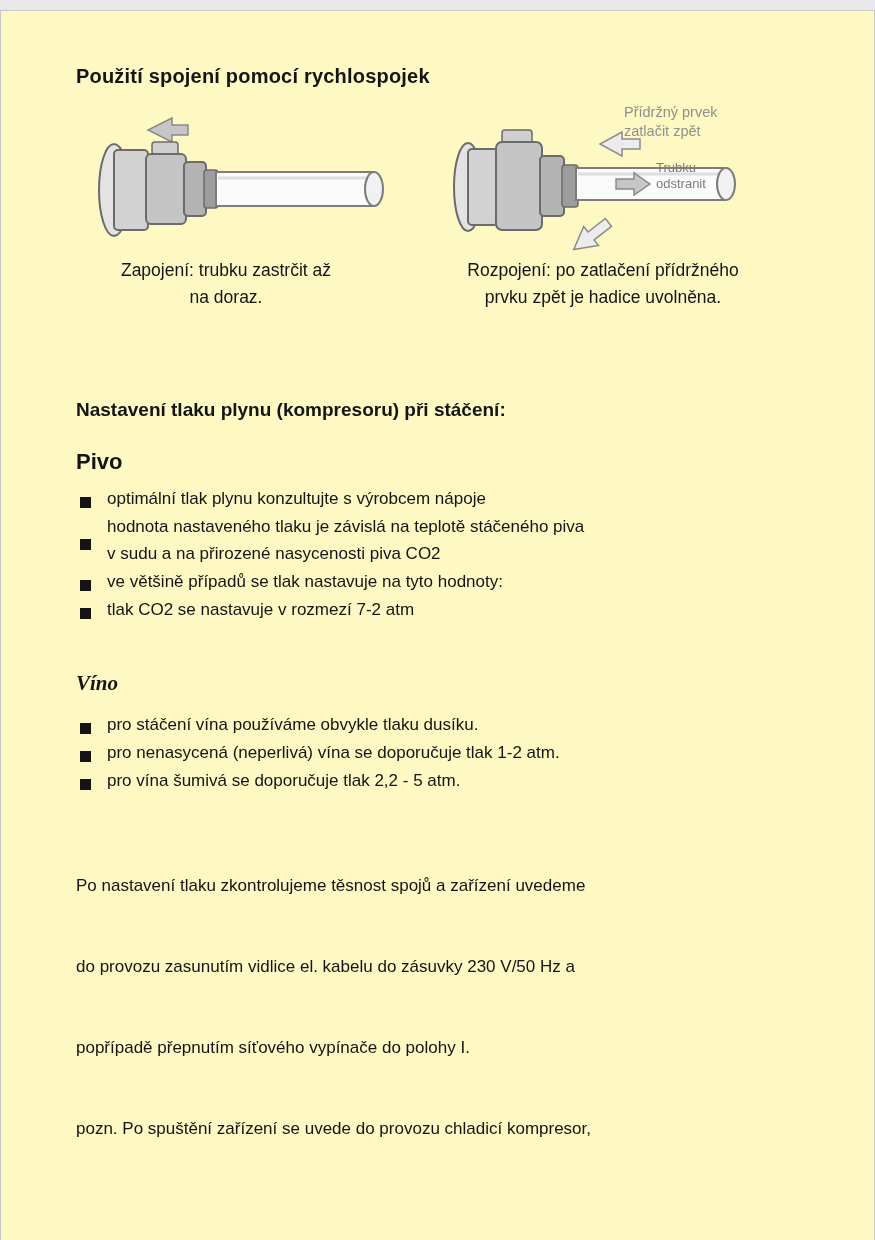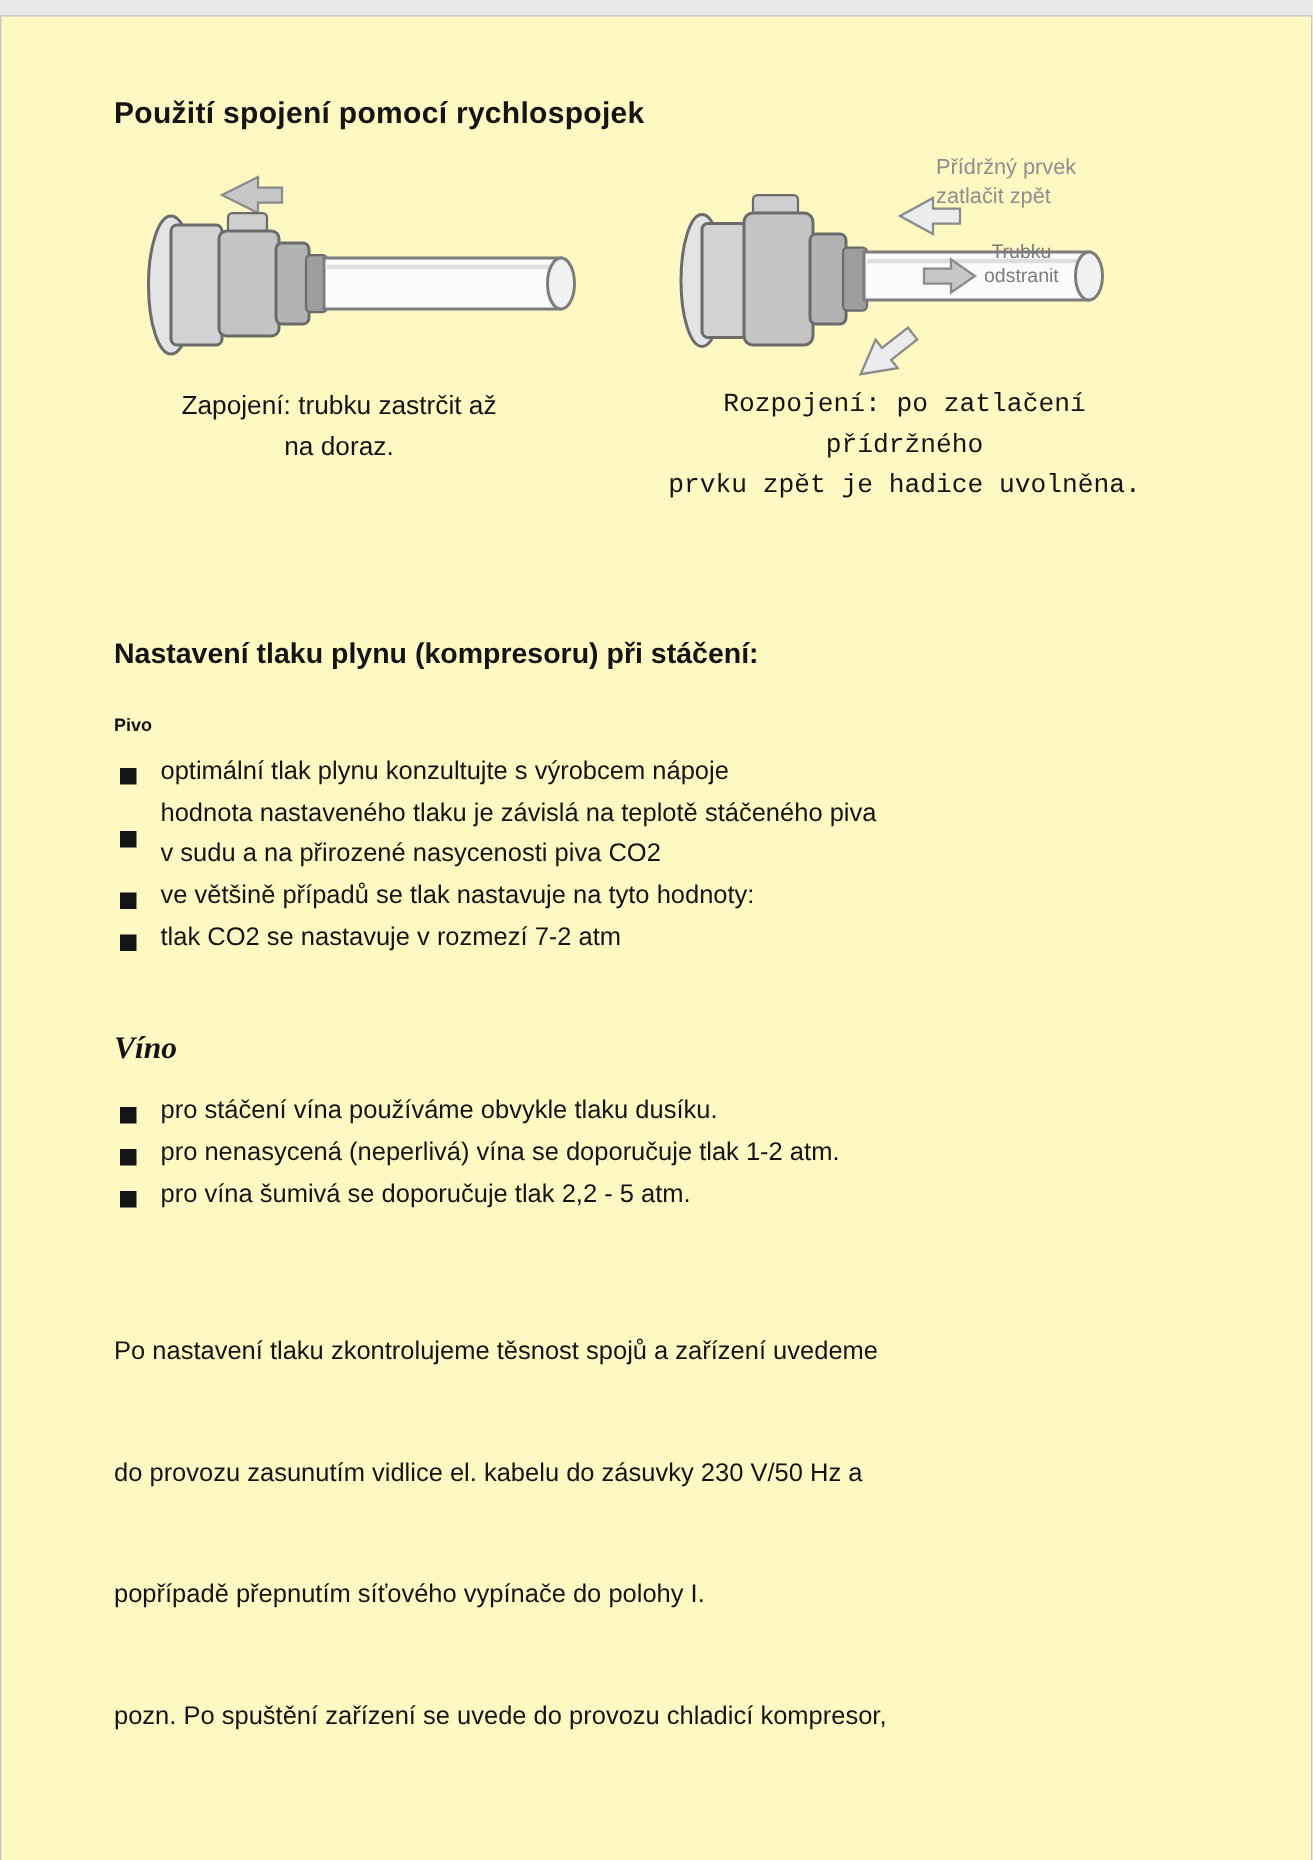--- a/index.html
+++ b/index.html
@@ -18,27 +18,27 @@
   }
   .title { font-size: 20px; font-weight: 700; margin: 0 0 14px 0; letter-spacing: 0.2px; }
 
   .figures { display: flex; align-items: flex-start; }
   .fig { margin: 0; }
   .fig-left  { width: 320px; }
   .fig-right { width: 400px; margin-left: 42px; }
   .diagram { position: relative; height: 150px; }
   .ann { position: absolute; color: #8f8f8f; }
   .ann-retainer { top: 1px; left: 186px; font-size: 14.5px; line-height: 19px; }
-  .ann-tube { top: 58px; left: 218px; font-size: 13px; line-height: 16px; color: #7c7c7c; text-align: center; }
+  .ann-tube { top: 58px; left: 218px; font-size: 13px; line-height: 16px; color: #7c7c7c; }
   .caption { font-size: 17.5px; line-height: 27px; text-align: center; margin-top: 5px; }
   .fig-left  .caption { width: 300px; text-align: center; }
-  .fig-right .caption { width: 330px; font-family: Liberation Mono, monospace; }
+  .fig-right .caption { width: 330px; }
 
   .section-heading { font-size: 19px; font-weight: 700; margin: 88px 0 0 0; }
-  .sub { font-size: 12px; font-weight: 700; margin: 28px 0 10px 0; }
+  .sub { font-size: 22px; font-weight: 700; margin: 28px 0 10px 0; }
   .sub-serif {
     font-family: "Liberation Serif", "DejaVu Serif", serif;
     font-style: italic; font-weight: 700;
     font-size: 21px; margin: 48px 0 15px 0;
   }
   .bullet { display: flex; margin: 0 0 1px 4px; align-items: center; }
   .sq { flex: 0 0 auto; width: 11px; height: 11px; background: #141414; margin: 8px 16px 0 0; }
   .bline { font-size: 17px; line-height: 27px; white-space: pre-wrap; }
   .paragraph { margin-top: 24px; font-size: 17px; line-height: 27px; white-space: pre-wrap; }
 </style>

